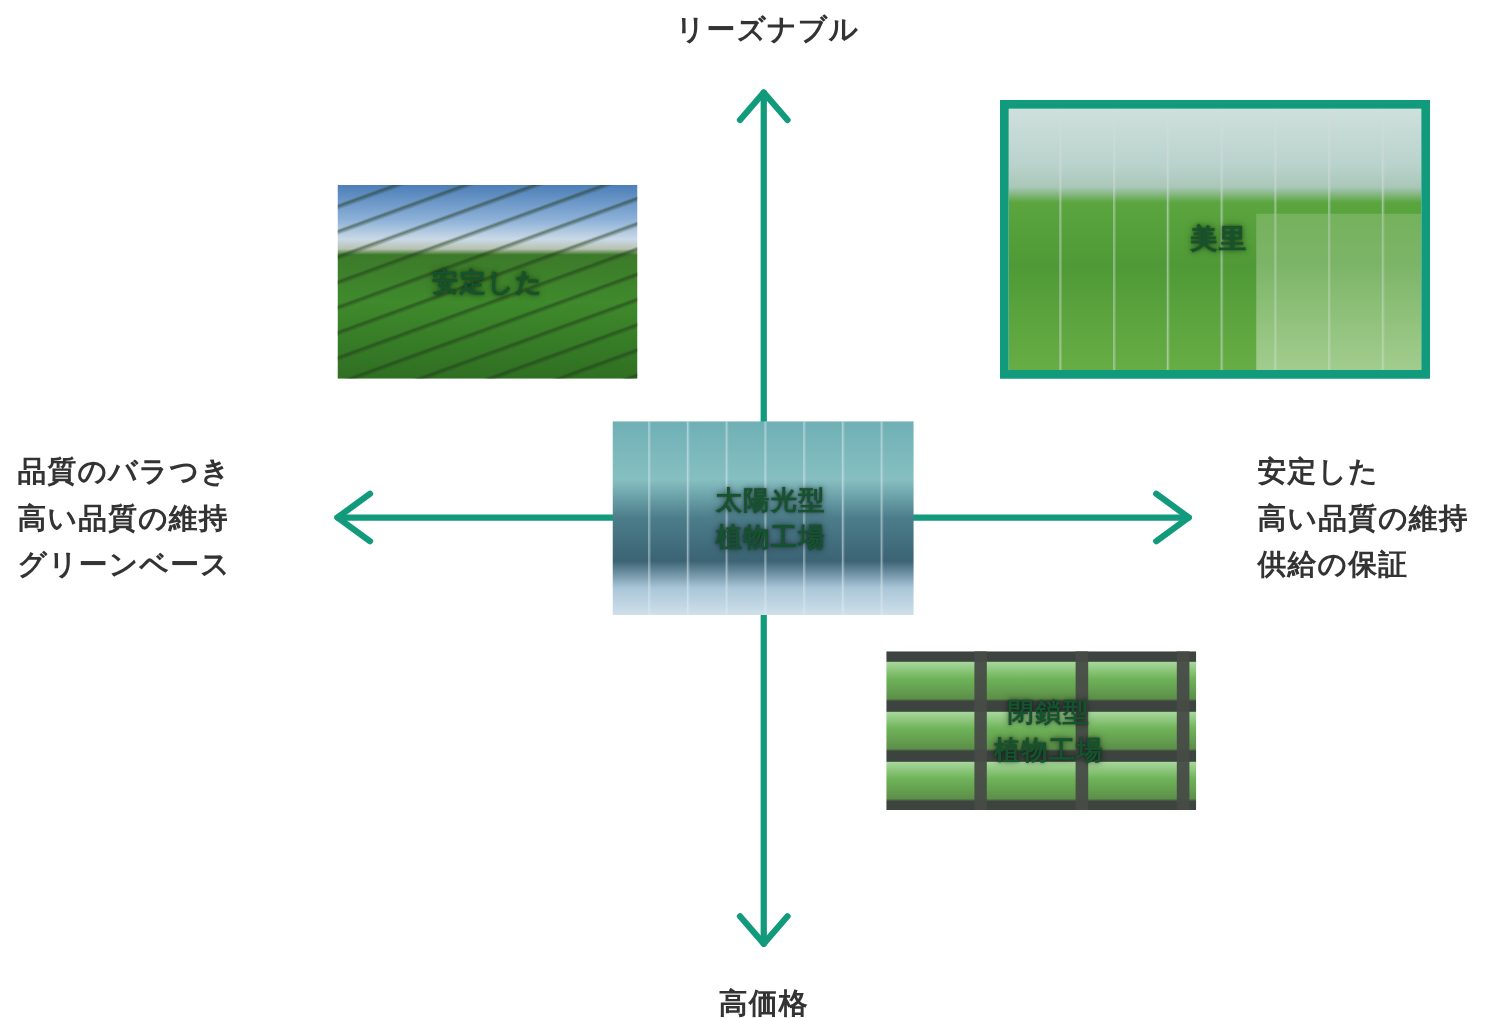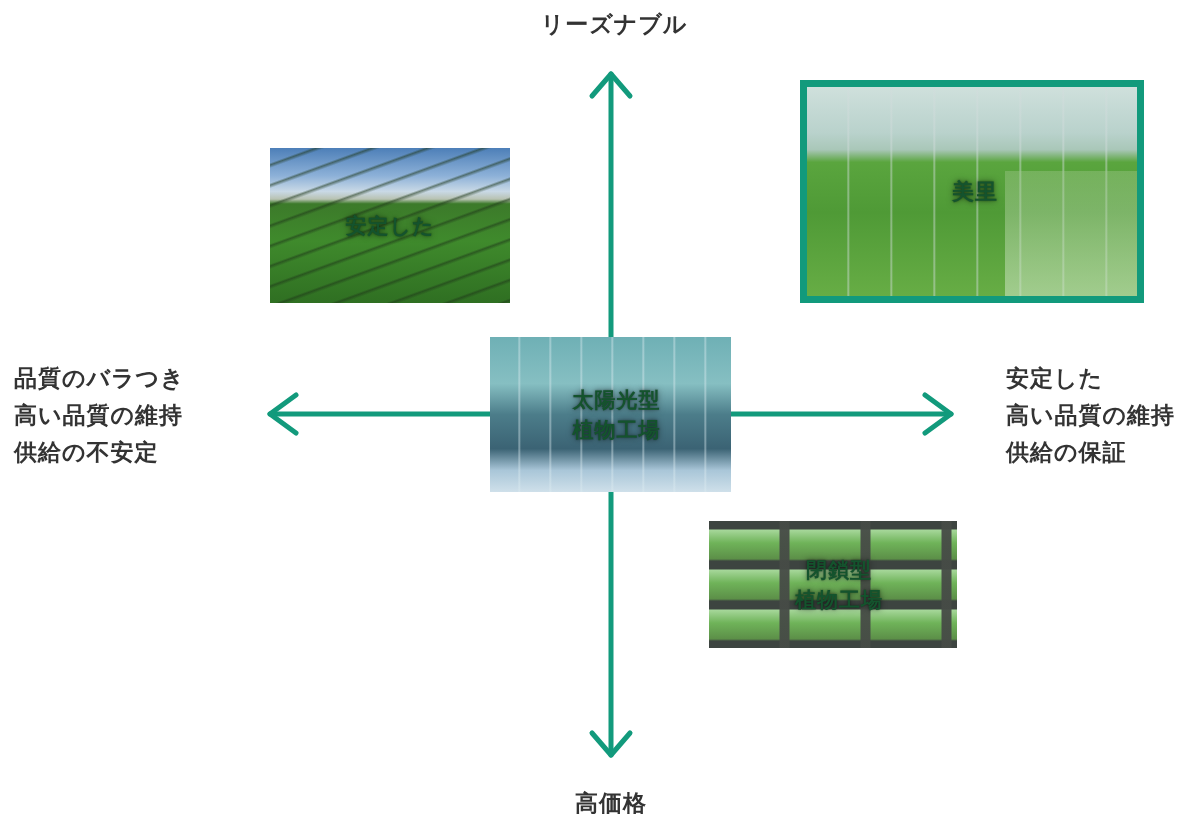--- a/index.html
+++ b/index.html
@@ -62,21 +62,21 @@
     <polyline points="925,395 951,414 925,433"></polyline>
   </g>
 </svg>
 
 <div class="label label-top">リーズナブル</div>
 <div class="label label-bottom">高価格</div>
 
 <div class="label label-left">
   <span class="line">品質のバラつき</span>
   <span class="line">高い品質の維持</span>
-  <span class="line">供給の不安定</span>
+  <span class="line">グリーンベース</span>
 </div>
 
 <div class="label label-right">
   <span class="line">安定した</span>
   <span class="line">高い品質の維持</span>
   <span class="line">供給の保証</span>
 </div>
 
 <div class="card" id="card-open-field">
   <div class="scene"></div>

